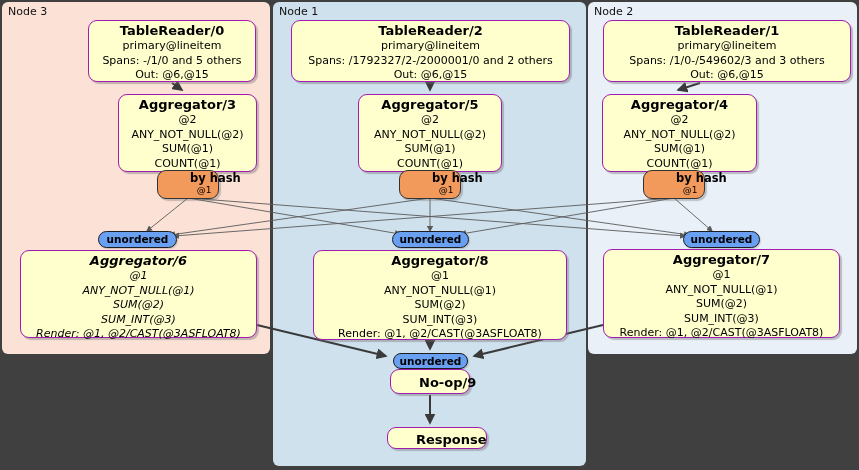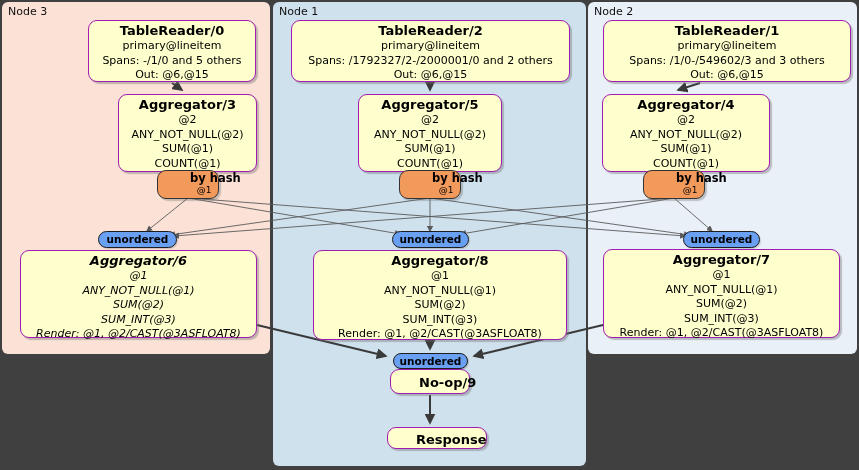--- a/index.html
+++ b/index.html
@@ -36,21 +36,21 @@
     background:var(--stream-fill,#69a0f1);border:1px solid #1d1d1d;border-radius:10px;
     font-size:10.5px;font-weight:bold;line-height:15px;white-space:nowrap;
     box-shadow:1px 1px 1px rgba(110,110,110,.3);
   }
   
   #p-tr0{left:88px;top:20px;width:168px;height:62px;}
   #p-tr2{left:291px;top:20px;width:279px;height:62px;}
   #p-tr1{left:603px;top:20px;width:248px;height:62px;}
   #p-agg3{left:118px;top:94px;width:139px;height:78px;}
   #p-agg5{left:358px;top:94px;width:144px;height:78px;}
-  #p-agg4{left:602px;top:94px;width:168px;height:78px;}
+  #p-agg4{left:602px;top:94px;width:155px;height:78px;}
   #p-agg6{left:20px;top:250px;width:237px;height:88px;font-style:italic;}
   #p-agg8{left:313px;top:250px;width:254px;height:90px;}
   #p-agg7{left:603px;top:249px;width:237px;height:89px;}
   #p-noop{left:390px;top:369px;width:80px;height:25px;}
   #p-response{left:387px;top:427px;width:100px;height:22px;}
   
   #r3{left:157px;top:170px;width:62px;height:29px;}
   #r5{left:399px;top:170px;width:62px;height:29px;}
   #r4{left:643px;top:170px;width:62px;height:29px;}
   

